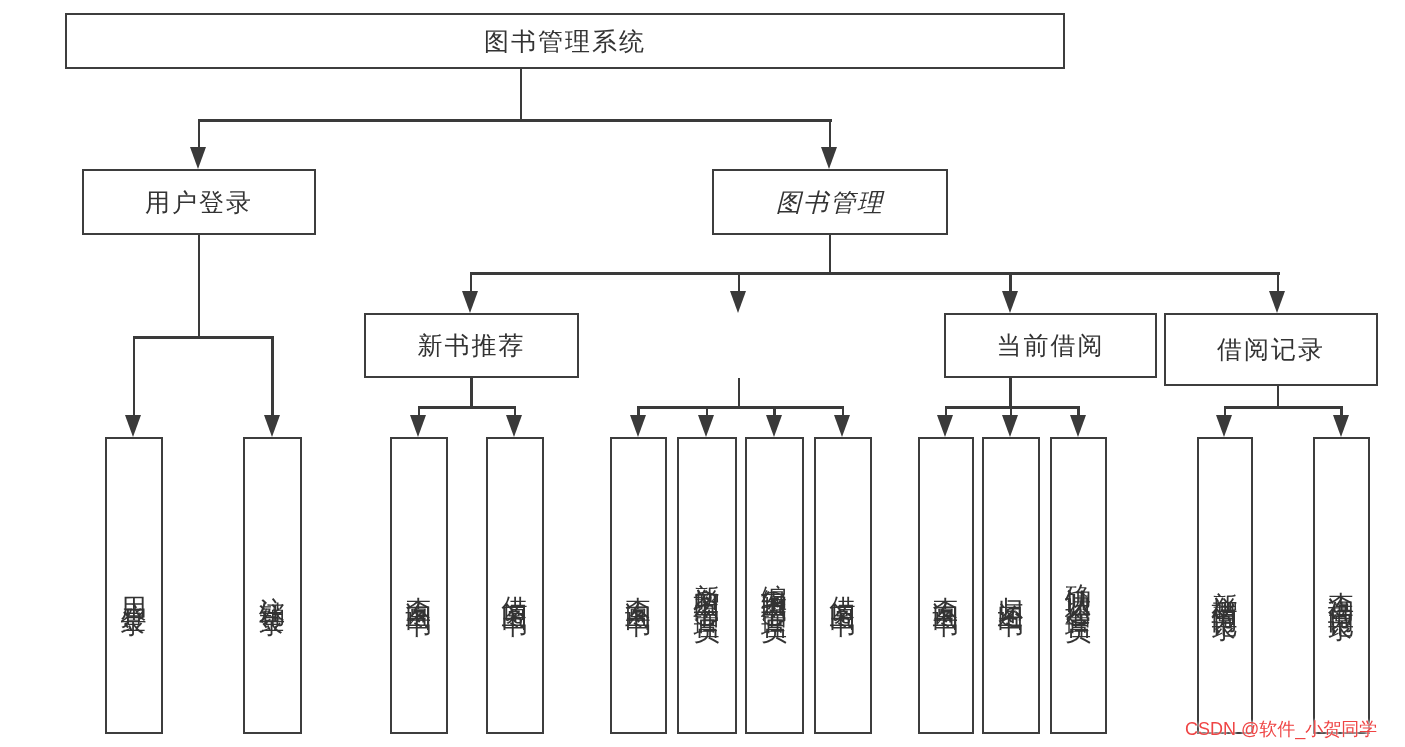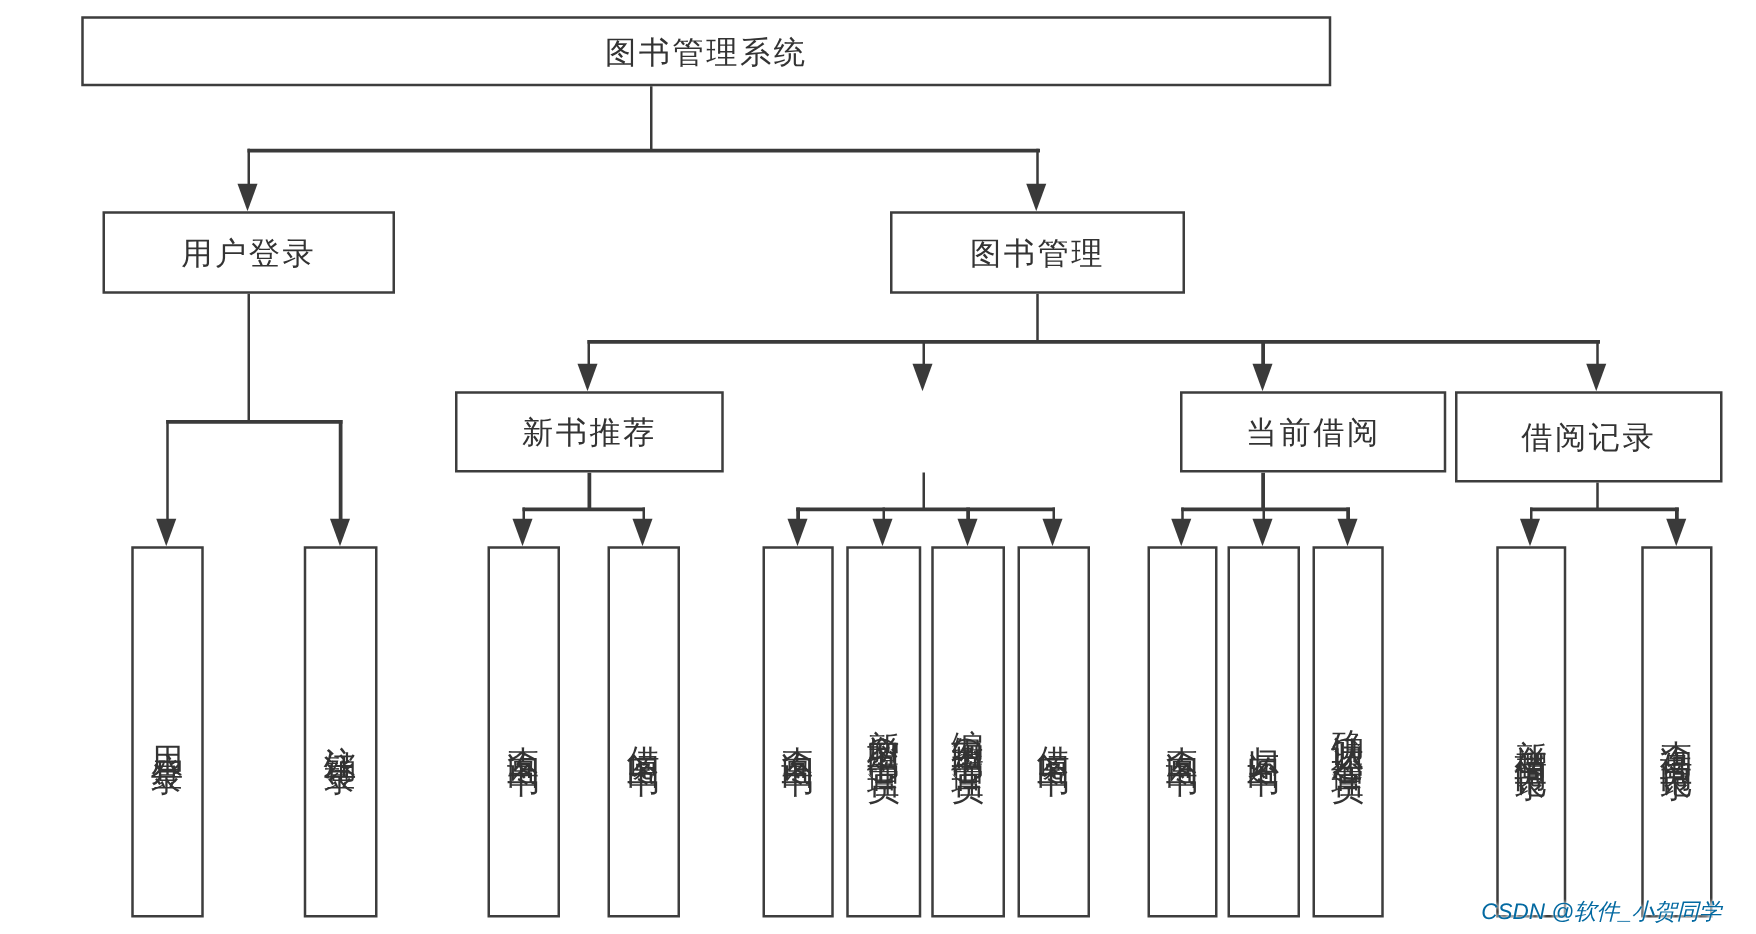--- a/index.html
+++ b/index.html
@@ -10,22 +10,22 @@
         display:flex;align-items:center;justify-content:center;}
   .node.h .lbl{font-size:25px;letter-spacing:2px;color:#333;white-space:nowrap;}
   .node.v .lbl{writing-mode:vertical-lr;text-orientation:mixed;font-size:26px;
         letter-spacing:5px;line-height:1;color:#333;}
   .vl{position:absolute;width:2.5px;background:#3a3a3a;}
   .hl{position:absolute;height:2.5px;background:#3a3a3a;}
   .arrow{position:absolute;width:2.5px;background:#3a3a3a;}
   .arrow::after{content:"";position:absolute;left:-7.5px;top:100%;margin-top:-2px;
         width:0;height:0;border-left:8.5px solid transparent;border-right:8.5px solid transparent;
         border-top:22px solid #3a3a3a;}
-  .watermark{position:absolute;font-size:18px;color:#0369a1;white-space:nowrap;z-index:10;
-        text-shadow:0 0 3px #fff,0 0 3px #fff;font-style:italic;}
+  .watermark{position:absolute;font-size:18px;color:#ef4444;white-space:nowrap;z-index:10;
+        text-shadow:0 0 3px #fff,0 0 3px #fff;}
 </style>
 </head>
 <body>
 
 <div class="canvas">
 
   <div class="vl" style="left:519.75px;top:68px;height:52px;"></div>
   <div class="hl" style="left:197.75px;top:119px;width:634px;"></div>
   <div class="arrow" style="left:197.75px;top:119px;height:30px;"></div>
   <div class="arrow" style="left:828.75px;top:119px;height:30px;"></div>
@@ -65,21 +65,21 @@
   <div class="arrow" style="left:1223.75px;top:406px;height:11px;"></div>
   <div class="arrow" style="left:1340.25px;top:406px;height:11px;"></div>
 
   <div class="node h" style="left:21px;top:13px;width:1000px;height:56px;margin-left:44px;">
     <span class="lbl">图书管理系统</span>
   </div>
 
   <div class="node h" style="left:82px;top:169px;width:234px;height:66px;">
     <span class="lbl">用户登录</span>
   </div>
-  <div class="node h" style="left:712px;top:169px;width:236px;height:66px;">
+  <div class="node h" style="left:712px;top:169px;width:236px;height:66px;font-style:italic;">
     <span class="lbl">图书管理</span>
   </div>
 
   <div class="node h" style="left:364px;top:313px;width:215px;height:65px;">
     <span class="lbl">新书推荐</span>
   </div>
   <div class="node h" style="left:904px;top:313px;width:213px;height:65px;margin-left:40px;">
     <span class="lbl">当前借阅</span>
   </div>
   <div class="node h" style="left:1164px;top:313px;width:214px;height:73px;">

